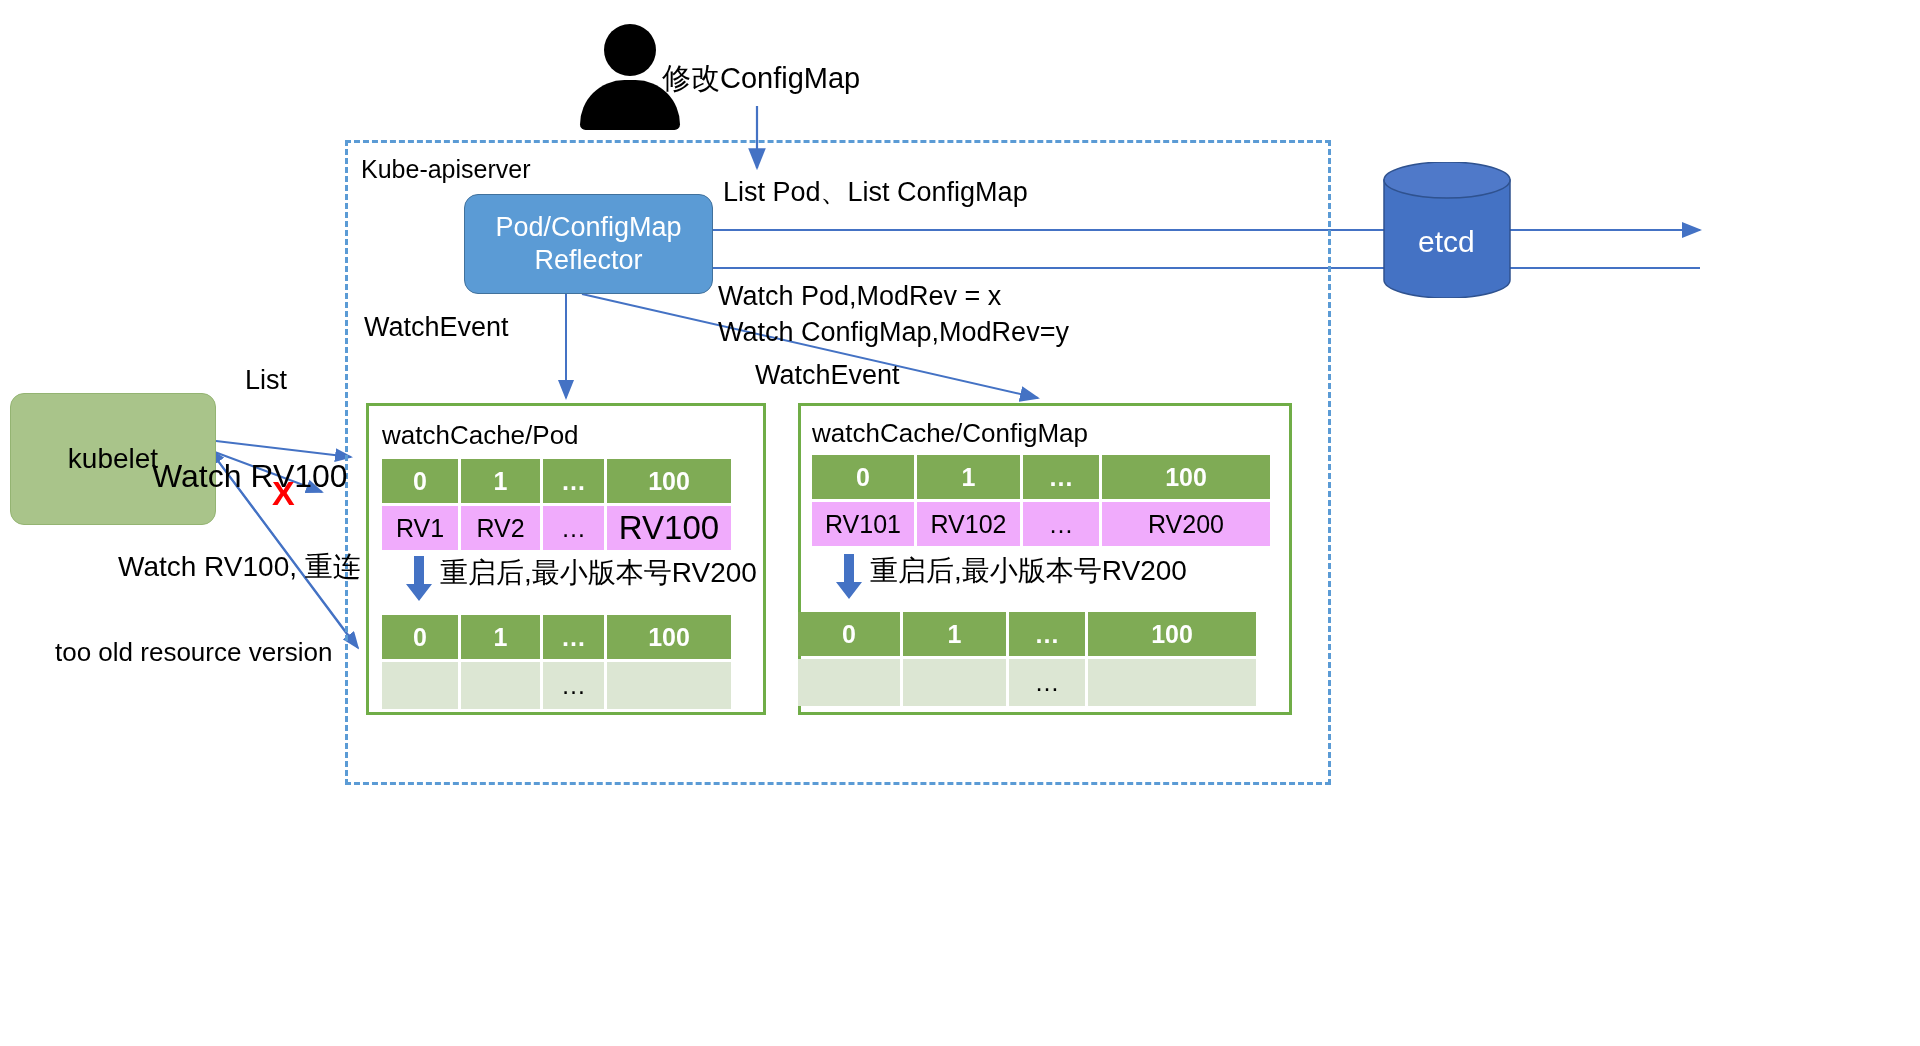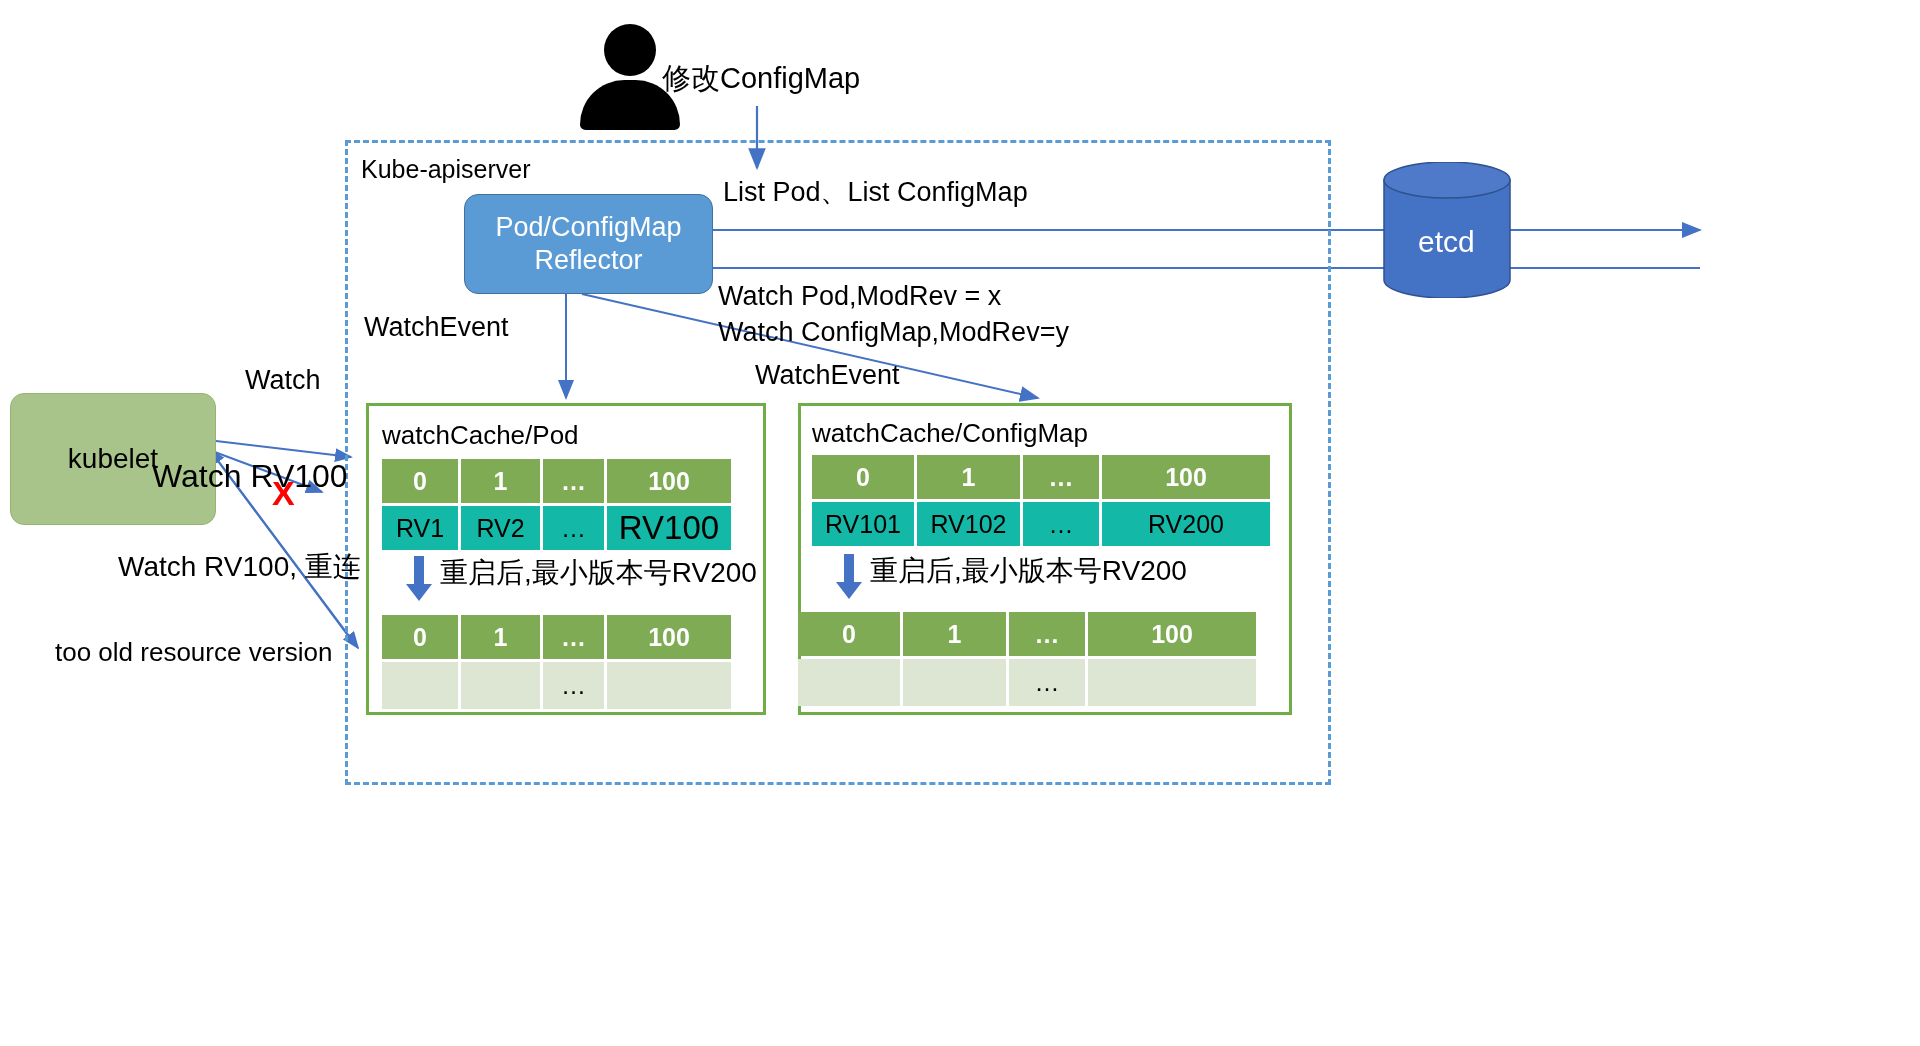--- a/index.html
+++ b/index.html
@@ -36,21 +36,21 @@
   
   .cache-panel{position:absolute;box-sizing:border-box;border:3px solid #70AD47;background:#fff;}
   .cache-title{position:absolute;left:16px;color:#000;}
   .tbl{position:absolute;display:flex;}
   .tbl .cell{
     box-sizing:border-box;display:flex;align-items:center;justify-content:center;
     margin-right:3px;
   }
   .tbl .cell:last-child{margin-right:0;}
   .hdr .cell{background:#7FAB55;color:#ffffff;font-weight:bold;}
-  .val .cell{background:#14b8a6;color:#000000;}
+  .val .cell{background:#f0abfc;color:#000000;}
   .emptyrow .cell{background:#DCE6D3;color:#000000;}
 
   
   .downarrow{position:absolute;}
 </style>
 </head>
 <body>
 
 <svg id="svg-layer" viewBox="0 0 1920 1046" xmlns="http://www.w3.org/2000/svg">
   <defs>
@@ -105,21 +105,21 @@
 
 <div class="proc-green" style="left:10px;top:393px;width:206px;height:132px;font-size:28px;">
   <span>kubelet</span>
 </div>
 
 <div class="lbl" style="left:723px;top:177px;font-size:27px;">List Pod、List ConfigMap</div>
 <div class="lbl" style="left:718px;top:281px;font-size:27px;">Watch Pod,ModRev = x</div>
 <div class="lbl" style="left:718px;top:317px;font-size:27px;">Watch ConfigMap,ModRev=y</div>
 <div class="lbl" style="left:364px;top:312px;font-size:27px;">WatchEvent</div>
 <div class="lbl" style="left:755px;top:360px;font-size:27px;">WatchEvent</div>
-<div class="lbl" style="left:245px;top:365px;font-size:27px;">Watch</div>
+<div class="lbl" style="left:245px;top:365px;font-size:27px;">List</div>
 <div class="lbl" style="left:152px;top:458px;font-size:32px;">Watch RV100</div>
 <div class="lbl" style="left:118px;top:551px;font-size:28px;">Watch RV100, 重连</div>
 <div class="lbl" style="left:55px;top:638px;font-size:26px;">too old resource version</div>
 <div class="lbl" style="left:272px;top:474px;font-size:34px;font-weight:bold;color:#FF0000;">X</div>
 
 <div class="cache-panel" style="left:366px;top:403px;width:400px;height:312px;">
 </div>
 <div class="cache-title" style="left:382px;top:420px;font-size:26px;">watchCache/Pod</div>
 
 <div class="tbl hdr" style="left:382px;top:459px;width:368px;height:44px;">

